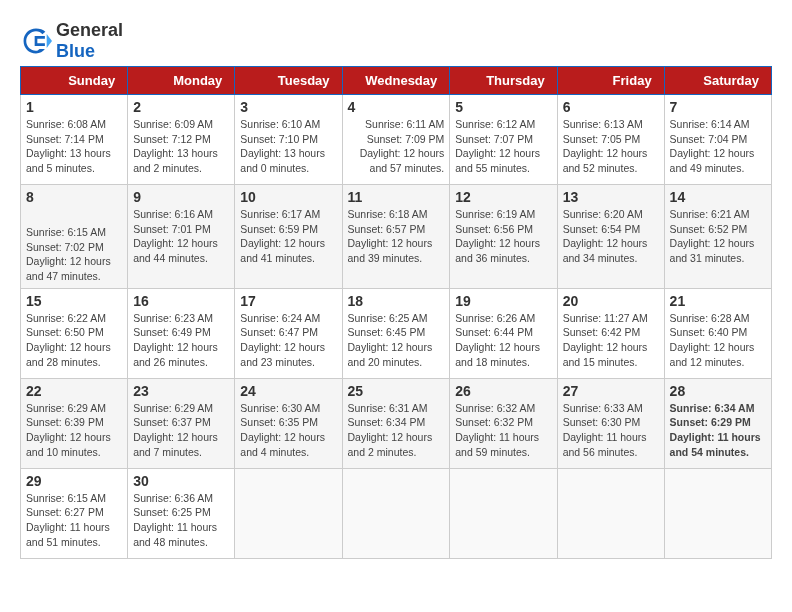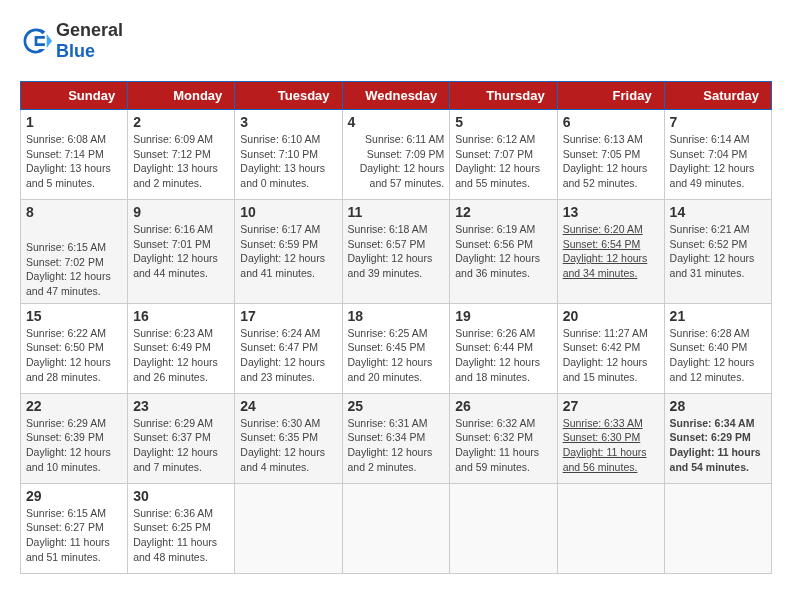--- a/index.html
+++ b/index.html
@@ -7,21 +7,21 @@
       font-family: Arial, sans-serif;
       background: #fff;
       width: 792px;
       min-height: 612px;
       padding: 20px;
     }
     .header-top {
       display: flex;
       align-items: center;
       justify-content: space-between;
-      margin-bottom: 19px;
+      margin-bottom: 4px;
     }
     .logo {
       display: flex;
       align-items: center;
       gap: 4px;
     }
     .logo-text-general { font-size: 18px; font-weight: bold; color: #333; }
     .logo-text-blue { font-size: 18px; font-weight: bold; color: #1565c0; }
     .logo-icon {
       width: 32px;
@@ -184,21 +184,21 @@
         </td>
         <td>
           <span class="day-num">12</span>
           <div class="day-detail" style="white-space: pre-line;">Sunrise: 6:19 AM
 Sunset: 6:56 PM
 Daylight: 12 hours
 and 36 minutes.</div>
         </td>
         <td>
           <span class="day-num">13</span>
-          <div class="day-detail" style="white-space: pre-line; text-decoration: underline;">Sunrise: 6:20 AM
+          <div class="day-detail" style="white-space: pre-line;">Sunrise: 6:20 AM
 Sunset: 6:54 PM
 Daylight: 12 hours
 and 34 minutes.</div>
         </td>
         <td>
           <span class="day-num">14</span>
           <div class="day-detail" style="white-space: pre-line;">Sunrise: 6:21 AM
 Sunset: 6:52 PM
 Daylight: 12 hours
 and 31 minutes.</div>
@@ -286,21 +286,21 @@
         </td>
         <td>
           <span class="day-num">26</span>
           <div class="day-detail" style="white-space: pre-line;">Sunrise: 6:32 AM
 Sunset: 6:32 PM
 Daylight: 11 hours
 and 59 minutes.</div>
         </td>
         <td>
           <span class="day-num">27</span>
-          <div class="day-detail" style="white-space: pre-line; text-decoration: underline;">Sunrise: 6:33 AM
+          <div class="day-detail" style="white-space: pre-line;">Sunrise: 6:33 AM
 Sunset: 6:30 PM
 Daylight: 11 hours
 and 56 minutes.</div>
         </td>
         <td>
           <span class="day-num">28</span>
           <div class="day-detail" style="white-space: pre-line; font-weight: bold;">Sunrise: 6:34 AM
 Sunset: 6:29 PM
 Daylight: 11 hours
 and 54 minutes.</div>

